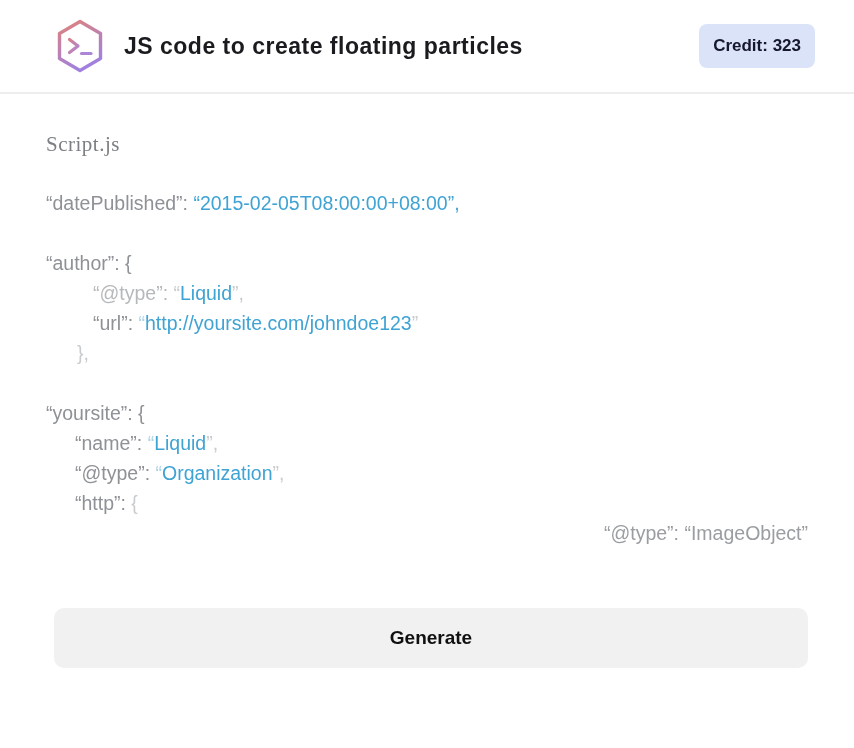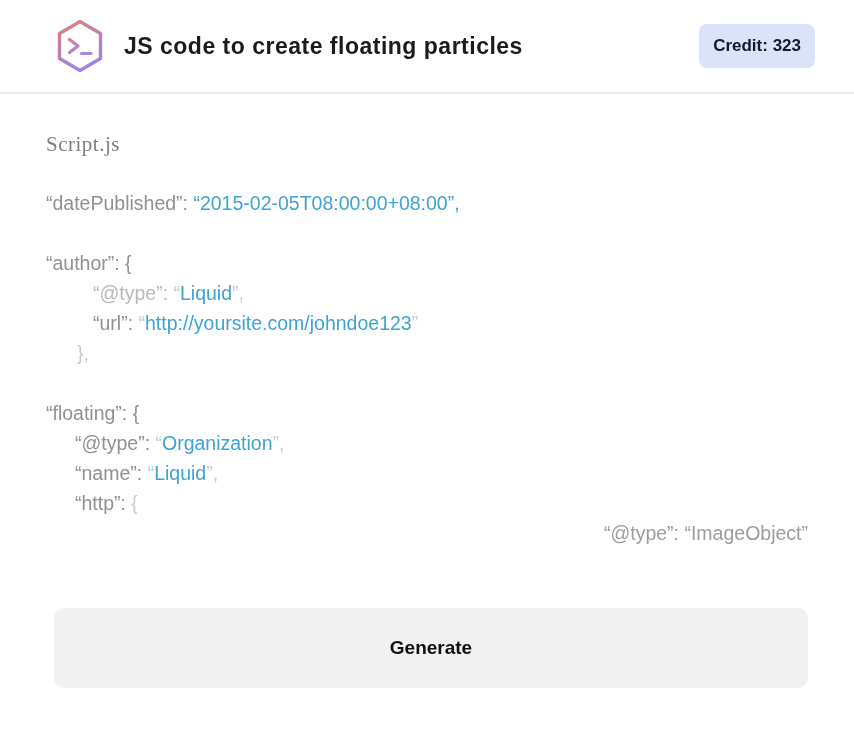--- a/index.html
+++ b/index.html
@@ -53,21 +53,21 @@
     line-height: 30px;
   }
   .code-line { white-space: pre; min-height: 30px; }
 
   
   .generate-button {
     display: block;
     margin-top: 60px;
     margin-left: 8px;
     width: calc(100% - 8px);
-    height: 80px;
+    height: 60px;
     background: #f1f1f2;
     border: none;
     border-radius: 10px;
     font-family: "Liberation Sans", sans-serif;
     font-size: 19px;
     font-weight: 700;
     color: #101012;
     cursor: pointer;
   }
 </style>
@@ -97,20 +97,20 @@
 <div class="main">
   <div class="file-title">Script.js</div>
   <div class="code-block">
       <div class="code-line" style="padding-left: 0px;"><span style="color: rgb(142, 145, 150);">“datePublished”</span><span style="color: rgb(142, 145, 150);">: </span><span style="color: rgb(63, 163, 211);">“2015-02-05T08:00:00+08:00”,</span></div>
       <div class="code-line" style="padding-left: 0px;"></div>
       <div class="code-line" style="padding-left: 0px;"><span style="color: rgb(142, 145, 150);">“author”: {</span></div>
       <div class="code-line" style="padding-left: 47px;"><span style="color: rgb(182, 185, 188);">“@type”</span><span style="color: rgb(182, 185, 188);">: </span><span style="color: rgb(201, 204, 207);">“</span><span style="color: rgb(63, 163, 211);">Liquid</span><span style="color: rgb(201, 204, 207);">”,</span></div>
       <div class="code-line" style="padding-left: 47px;"><span style="color: rgb(142, 145, 150);">“url”</span><span style="color: rgb(142, 145, 150);">: </span><span style="color: rgb(174, 211, 230);">“</span><span style="color: rgb(63, 163, 211);">http://yoursite.com/johndoe123</span><span style="color: rgb(201, 204, 207);">”</span></div>
       <div class="code-line" style="padding-left: 31px;"><span style="color: rgb(201, 204, 207);">},</span></div>
       <div class="code-line" style="padding-left: 0px;"></div>
-      <div class="code-line" style="padding-left: 0px;"><span style="color: rgb(142, 145, 150);">“floating”: {</span></div>
+      <div class="code-line" style="padding-left: 0px;"><span style="color: rgb(142, 145, 150);">“yoursite”: {</span></div>
+      <div class="code-line" style="padding-left: 29px;"><span style="color: rgb(142, 145, 150);">“name”</span><span style="color: rgb(142, 145, 150);">: </span><span style="color: rgb(174, 211, 230);">“</span><span style="color: rgb(63, 163, 211);">Liquid</span><span style="color: rgb(201, 204, 207);">”,</span></div>
       <div class="code-line" style="padding-left: 29px;"><span style="color: rgb(142, 145, 150);">“@type”</span><span style="color: rgb(142, 145, 150);">: </span><span style="color: rgb(174, 211, 230);">“</span><span style="color: rgb(63, 163, 211);">Organization</span><span style="color: rgb(201, 204, 207);">”,</span></div>
-      <div class="code-line" style="padding-left: 29px;"><span style="color: rgb(142, 145, 150);">“name”</span><span style="color: rgb(142, 145, 150);">: </span><span style="color: rgb(174, 211, 230);">“</span><span style="color: rgb(63, 163, 211);">Liquid</span><span style="color: rgb(201, 204, 207);">”,</span></div>
       <div class="code-line" style="padding-left: 29px;"><span style="color: rgb(142, 145, 150);">“http”</span><span style="color: rgb(142, 145, 150);">: </span><span style="color: rgb(201, 204, 207);">{</span></div>
       <div class="code-line" style="padding-left: 41px; text-align: right;"><span style="color: rgb(154, 157, 161);">“@type”: “ImageObject”</span></div>
     </div>
   <button class="generate-button">Generate</button>
 </div>
 
 </body></html>

